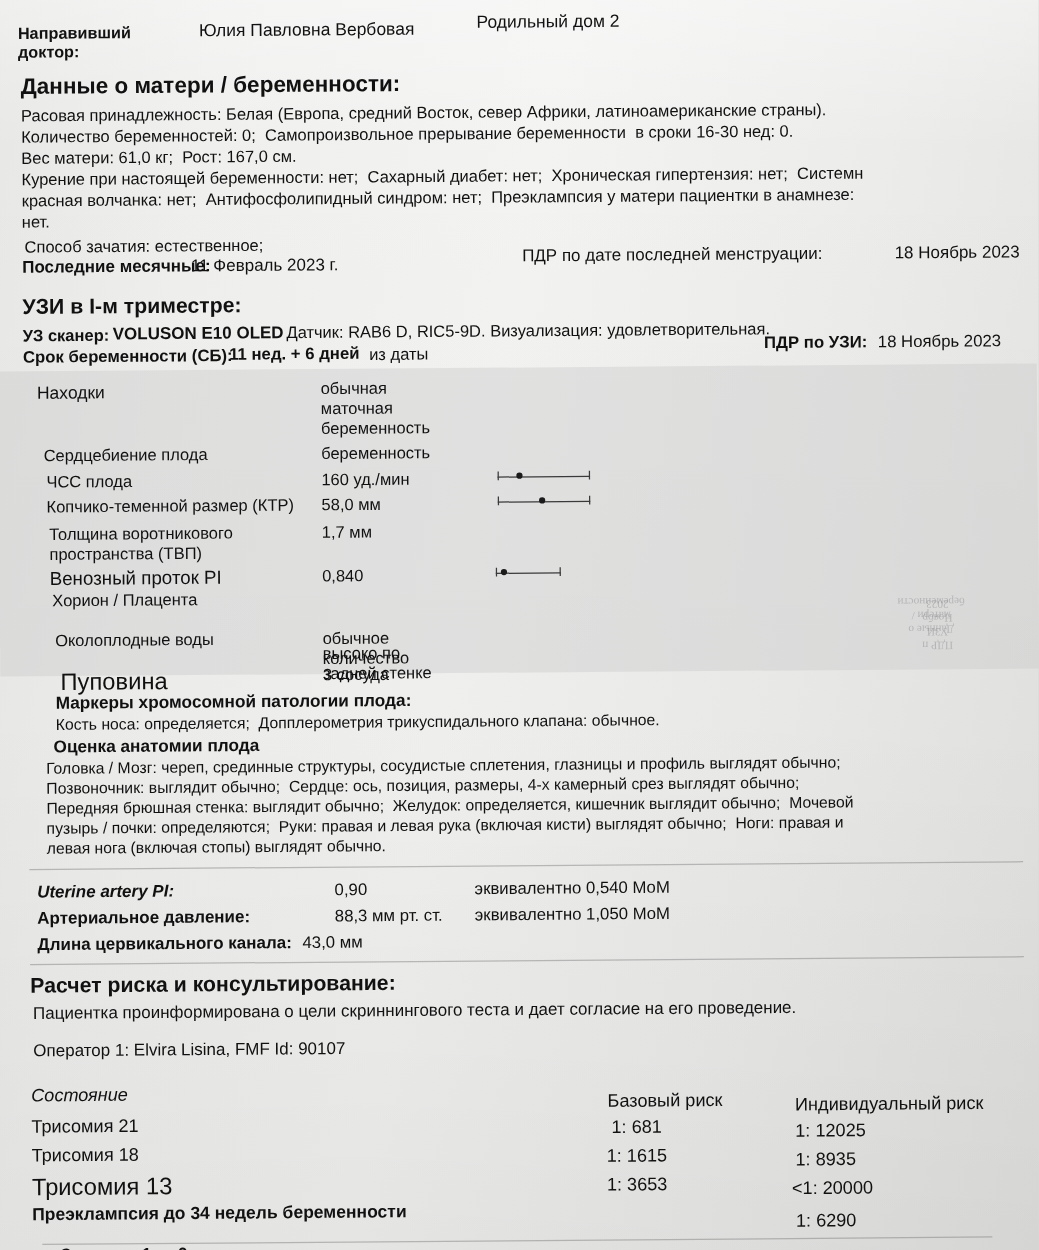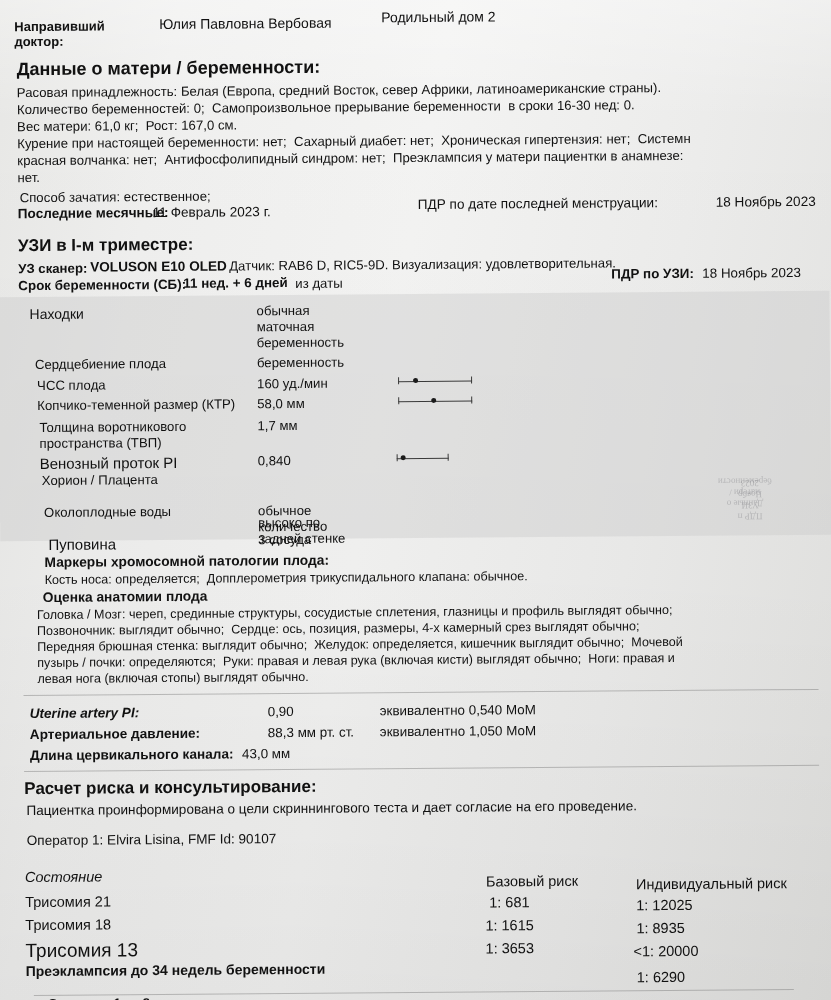--- a/index.html
+++ b/index.html
@@ -146,21 +146,21 @@
     </div>
 
     <div class="r" style="left:42px;top:470px;font-size:13.2px;">Хорион / Плацента</div>
     <div class="r" style="left:258px;top:466px;font-size:13.2px;line-height:16px;margin-top:48px;">высоко по
 задней стенке</div>
 
     <div class="r" style="left:44px;top:502px;font-size:13.2px;">Околоплодные воды</div>
     <div class="r" style="left:258px;top:502px;font-size:13.2px;line-height:16px;">обычное
 количество</div>
 
-    <div class="r" style="left:48px;top:533px;font-size:15px;">Пуповина</div>
+    <div class="r" style="left:48px;top:533px;font-size:19px;">Пуповина</div>
     <div class="r" style="left:258px;top:531px;font-size:13.2px;">3 сосуда</div>
 
     <div class="wm" style="left:710px;top:480px;width:80px;text-align:center;">ПДР п
 УЗИ
 Ноябр
 2023</div>
     <div class="wm" style="left:690px;top:478px;width:110px;text-align:center;">Данные о
 матери /
 беременности</div>
 

